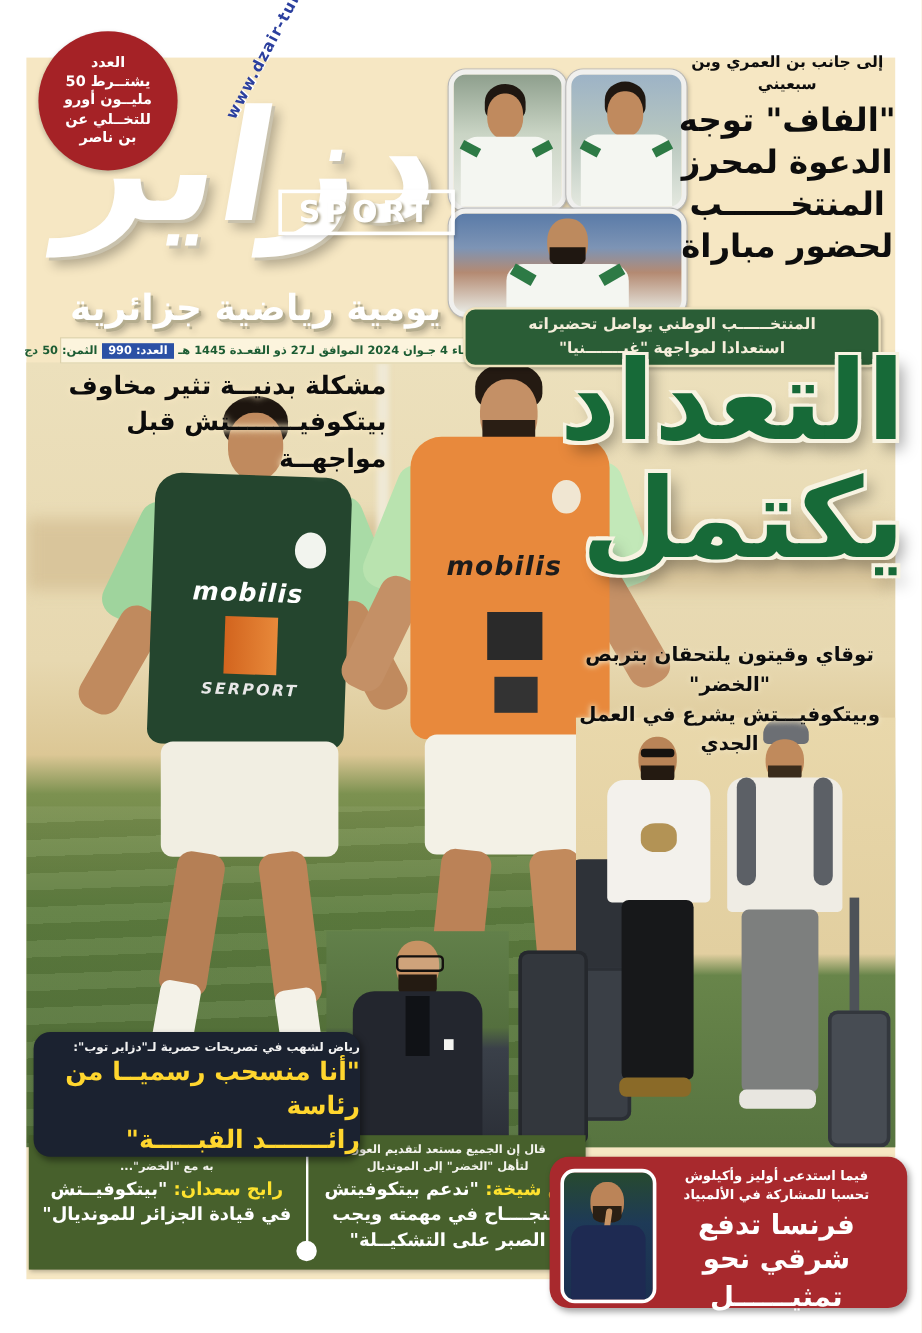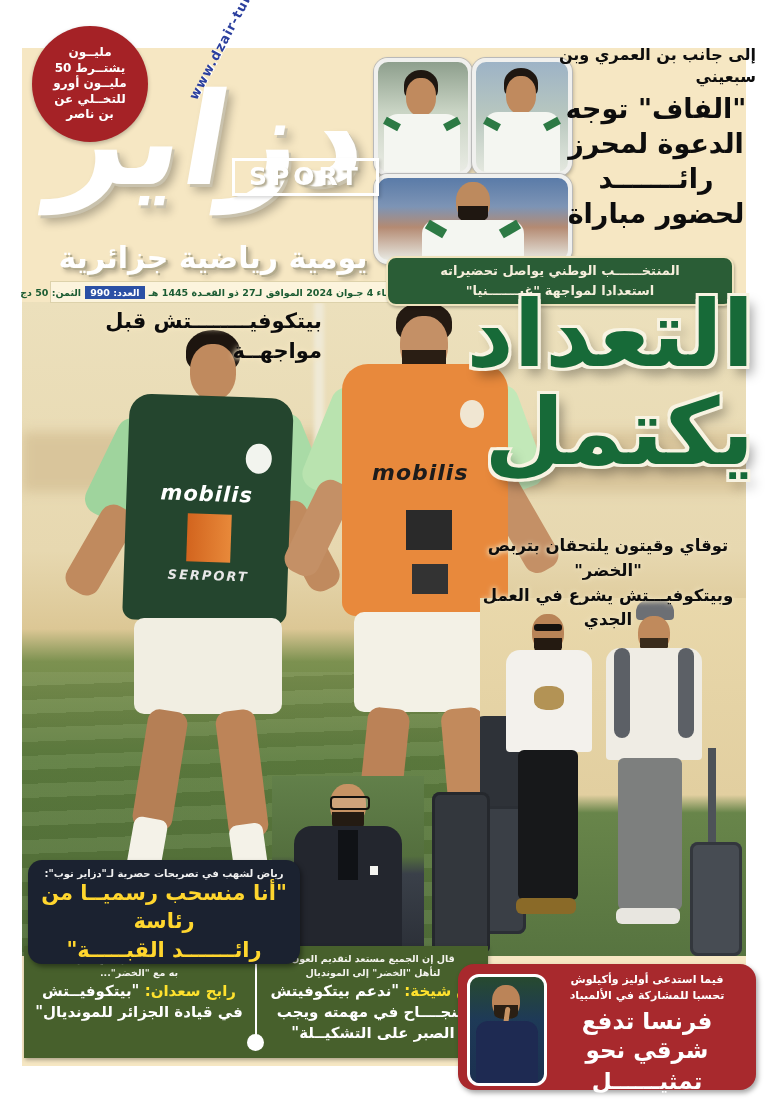--- a/index.html
+++ b/index.html
@@ -56,21 +56,21 @@
   }
   .phA{left:2px;top:2px;width:90px;height:110px;background:linear-gradient(180deg,#8e9f8d 0%,#c9d4c4 45%,#e9ebe4 100%);}
   .phB{left:100px;top:2px;width:92px;height:110px;background:linear-gradient(180deg,#9db3c6 0%,#b9c8bf 50%,#e4e8df 100%);}
   .phC{left:2px;top:118px;width:190px;height:82px;background:linear-gradient(180deg,#5a7ba8 0%,#7d94b5 35%,#b48a72 60%,#e8e9e2 100%);}
   .head{position:absolute;border-radius:46%;background:#c08a5e;}
   .hair{position:absolute;border-radius:50% 50% 30% 30%;background:#1f1711;}
   .jersey-w{position:absolute;background:#f4f6f1;border-radius:14px 14px 0 0;}
   .gstripe{position:absolute;background:#2d7a45;}
   
   .story-tr{left:556px;top:44px;width:200px;z-index:2;color:#0d0d0d;text-align:center;}
-  .story-tr .kick{font-size:16px;font-weight:bold;line-height:1.35;margin-bottom:4px;text-align:right;}
+  .story-tr .kick{font-size:13px;font-weight:bold;line-height:1.35;margin-bottom:4px;}
   .story-tr .big{font-size:27px;font-weight:bold;line-height:1.3;}
   
   .banner{
     left:386px;top:256px;width:344px;height:46px;z-index:3;
     background:#2a5d36;border:2px solid #efe3bd;border-radius:10px;
     color:#f5eedb;font-weight:bold;font-size:13px;line-height:1.55;
     display:flex;flex-direction:column;justify-content:center;text-align:center;
     box-shadow:1px 2px 3px rgba(0,0,0,.25);
   }
   
@@ -99,21 +99,21 @@
   .duo{left:480px;top:598px;width:266px;height:358px;z-index:2;overflow:hidden;
     background:linear-gradient(180deg,#e9d8ab 0%,#e2cfa0 55%,#68854a 60%,#577440 100%);}
   
   .suitman{left:272px;top:776px;width:152px;height:178px;z-index:3;overflow:hidden;
     background:linear-gradient(180deg,#62804a 0%,#546f3e 45%,#3a4049 55%,#2b2f37 100%);}
   
   .bigcase{left:432px;top:792px;width:58px;height:162px;z-index:2;background:#33373d;border-radius:8px;box-shadow:inset 0 0 0 3px #25282d;}
   
   .navybox{left:28px;top:860px;width:272px;height:104px;z-index:5;
     background:#1b2230;border-radius:14px;box-shadow:2px 3px 5px rgba(0,0,0,.4);
-    text-align:center;color:#fff;}
+    color:#fff;}
   .navybox .kick{font-size:10px;font-weight:bold;margin-top:8px;color:#f2f2f2;}
   .navybox .yel{font-size:21px;font-weight:bold;color:#ffd62e;line-height:1.35;}
   
   .greenbox{left:24px;top:946px;width:464px;height:112px;z-index:4;background:#47602c;
     color:#fff;box-shadow:1px 2px 4px rgba(0,0,0,.3);}
   .gcol{position:absolute;top:6px;width:214px;text-align:center;}
   .gcol .k{font-size:9.5px;font-weight:bold;line-height:1.5;color:#f4f4ee;}
   .gcol .q{font-size:15px;font-weight:bold;line-height:1.4;}
   .gname{color:#ffe22e;}
   .gdivider{position:absolute;left:231px;top:8px;width:2px;height:84px;background:#fff;}
@@ -175,21 +175,21 @@
     </div>
     <div class="pl-part" style="left:54px;top:310px;width:150px;height:100px;border-radius:10px;background:#f3f1e6;"></div>
     <div class="pl-part" style="left:62px;top:406px;width:42px;height:130px;border-radius:12px;background:#bb8257;transform:rotate(6deg);"></div>
     <div class="pl-part" style="left:146px;top:406px;width:42px;height:136px;border-radius:12px;background:#c28a5c;transform:rotate(-5deg);"></div>
     <div class="pl-part" style="left:56px;top:522px;width:36px;height:60px;border-radius:8px;background:#f6f4ea;"></div>
     <div class="pl-part" style="left:152px;top:528px;width:36px;height:60px;border-radius:8px;background:#f6f4ea;"></div>
   </div>
 </div>
 
 <div class="abs badge rtl">
-  <div>مليــون</div>
+  <div>العدد</div>
   <div>يشتــرط 50</div>
   <div>مليــون أورو</div>
   <div>للتخــلي عن</div>
   <div>بن ناصر</div>
 </div>
 
 <div class="abs logo-big">دزاير</div>
 <div class="abs logo-site">www.dzair-tube.dz</div>
 <div class="abs logo-sport">SPORT</div>
 <div class="abs tagline rtl">يومية رياضية جزائرية</div>
@@ -224,30 +224,31 @@
       <div class="gstripe" style="left:4px;top:4px;width:20px;height:10px;transform:rotate(30deg);"></div>
       <div class="gstripe" style="right:4px;top:4px;width:20px;height:10px;transform:rotate(-30deg);"></div>
     </div>
   </div>
 </div>
 
 <div class="abs story-tr rtl">
   <div class="kick">إلى جانب بن العمري وبن سبعيني</div>
   <div class="big">"الفاف" توجه</div>
   <div class="big">الدعوة لمحرز</div>
-  <div class="big">رائـــــــد</div>
+  <div class="big">المنتخــــــب</div>
   <div class="big">لحضور مباراة</div>
 </div>
 
 <div class="abs banner rtl">
   <div>المنتخــــــب الوطني يواصل تحضيراته</div>
   <div>استعدادا لمواجهة "غيـــــــنيا"</div>
 </div>
 
 <div class="abs story-left rtl">
+  <div>مشكلة بدنيــة تثير مخاوف</div>
   <div>بيتكوفيــــــــتش قبل</div>
   <div>مواجهــة</div>
 </div>
 
 <div class="abs headline rtl">
   <div>التعداد</div>
   <div>يكتمل</div>
 </div>
 <div class="abs subhead rtl">
   <div>توقاي وقيتون يلتحقان بتربص "الخضر"</div>

